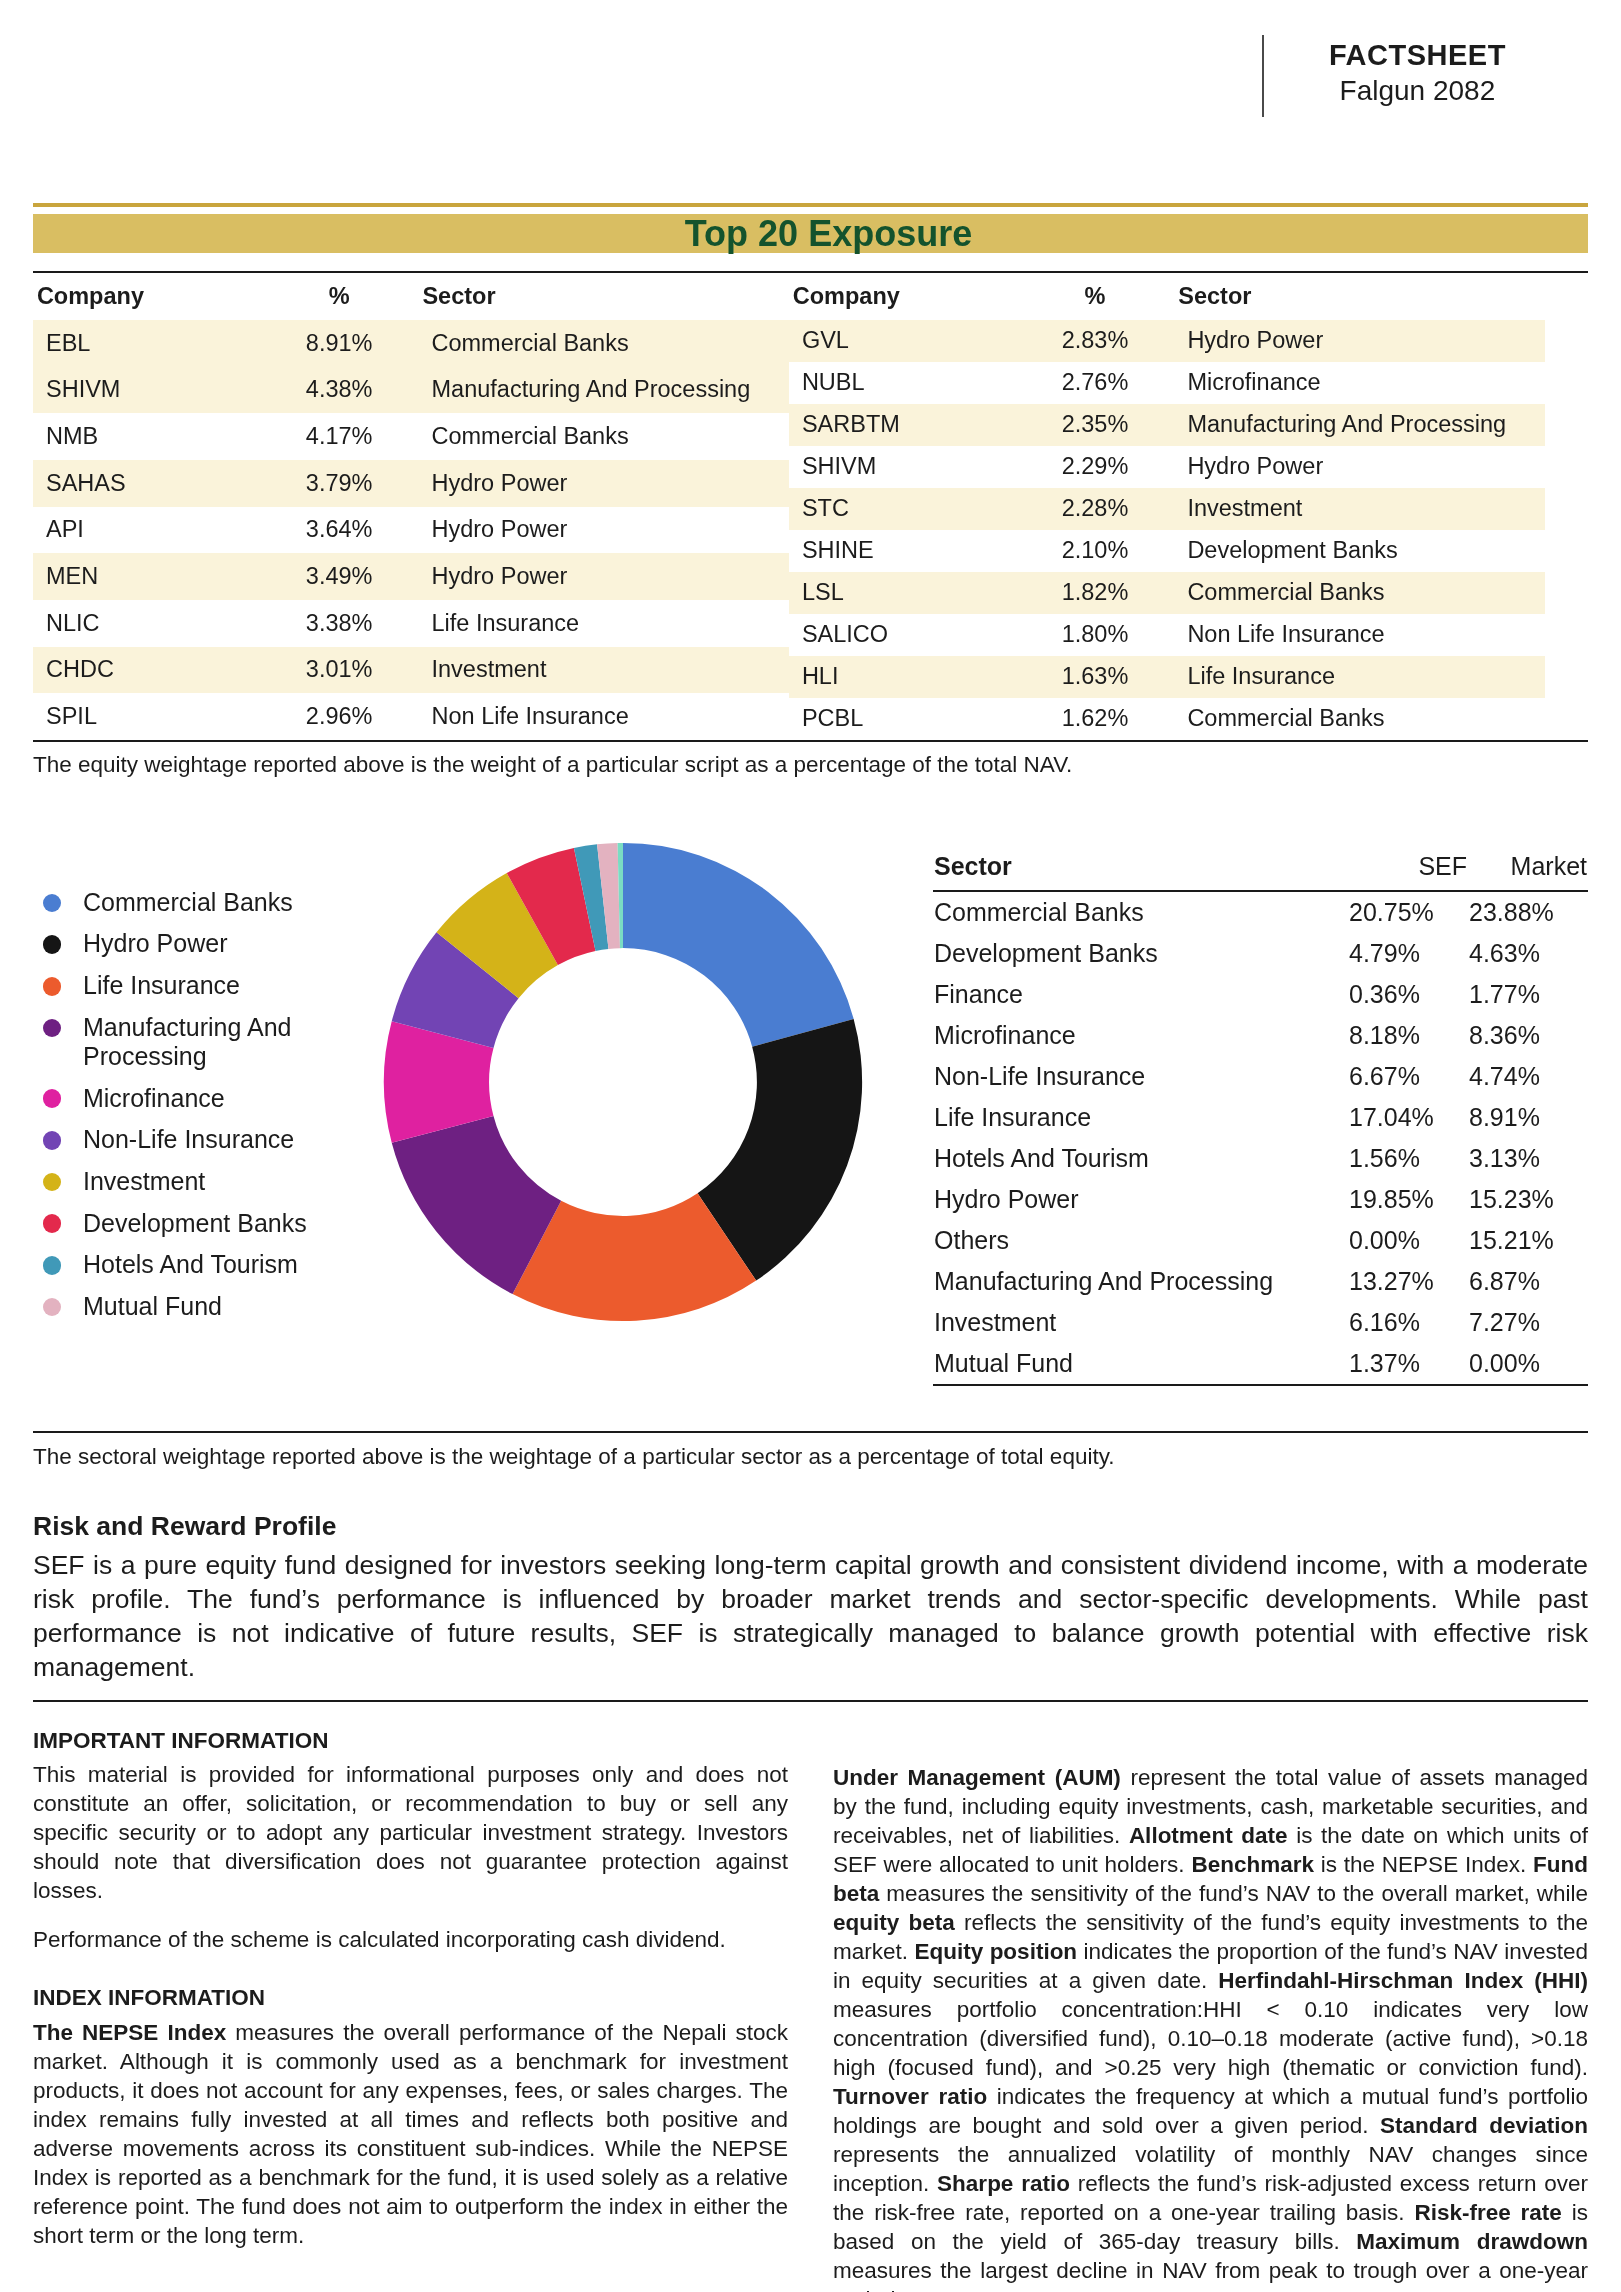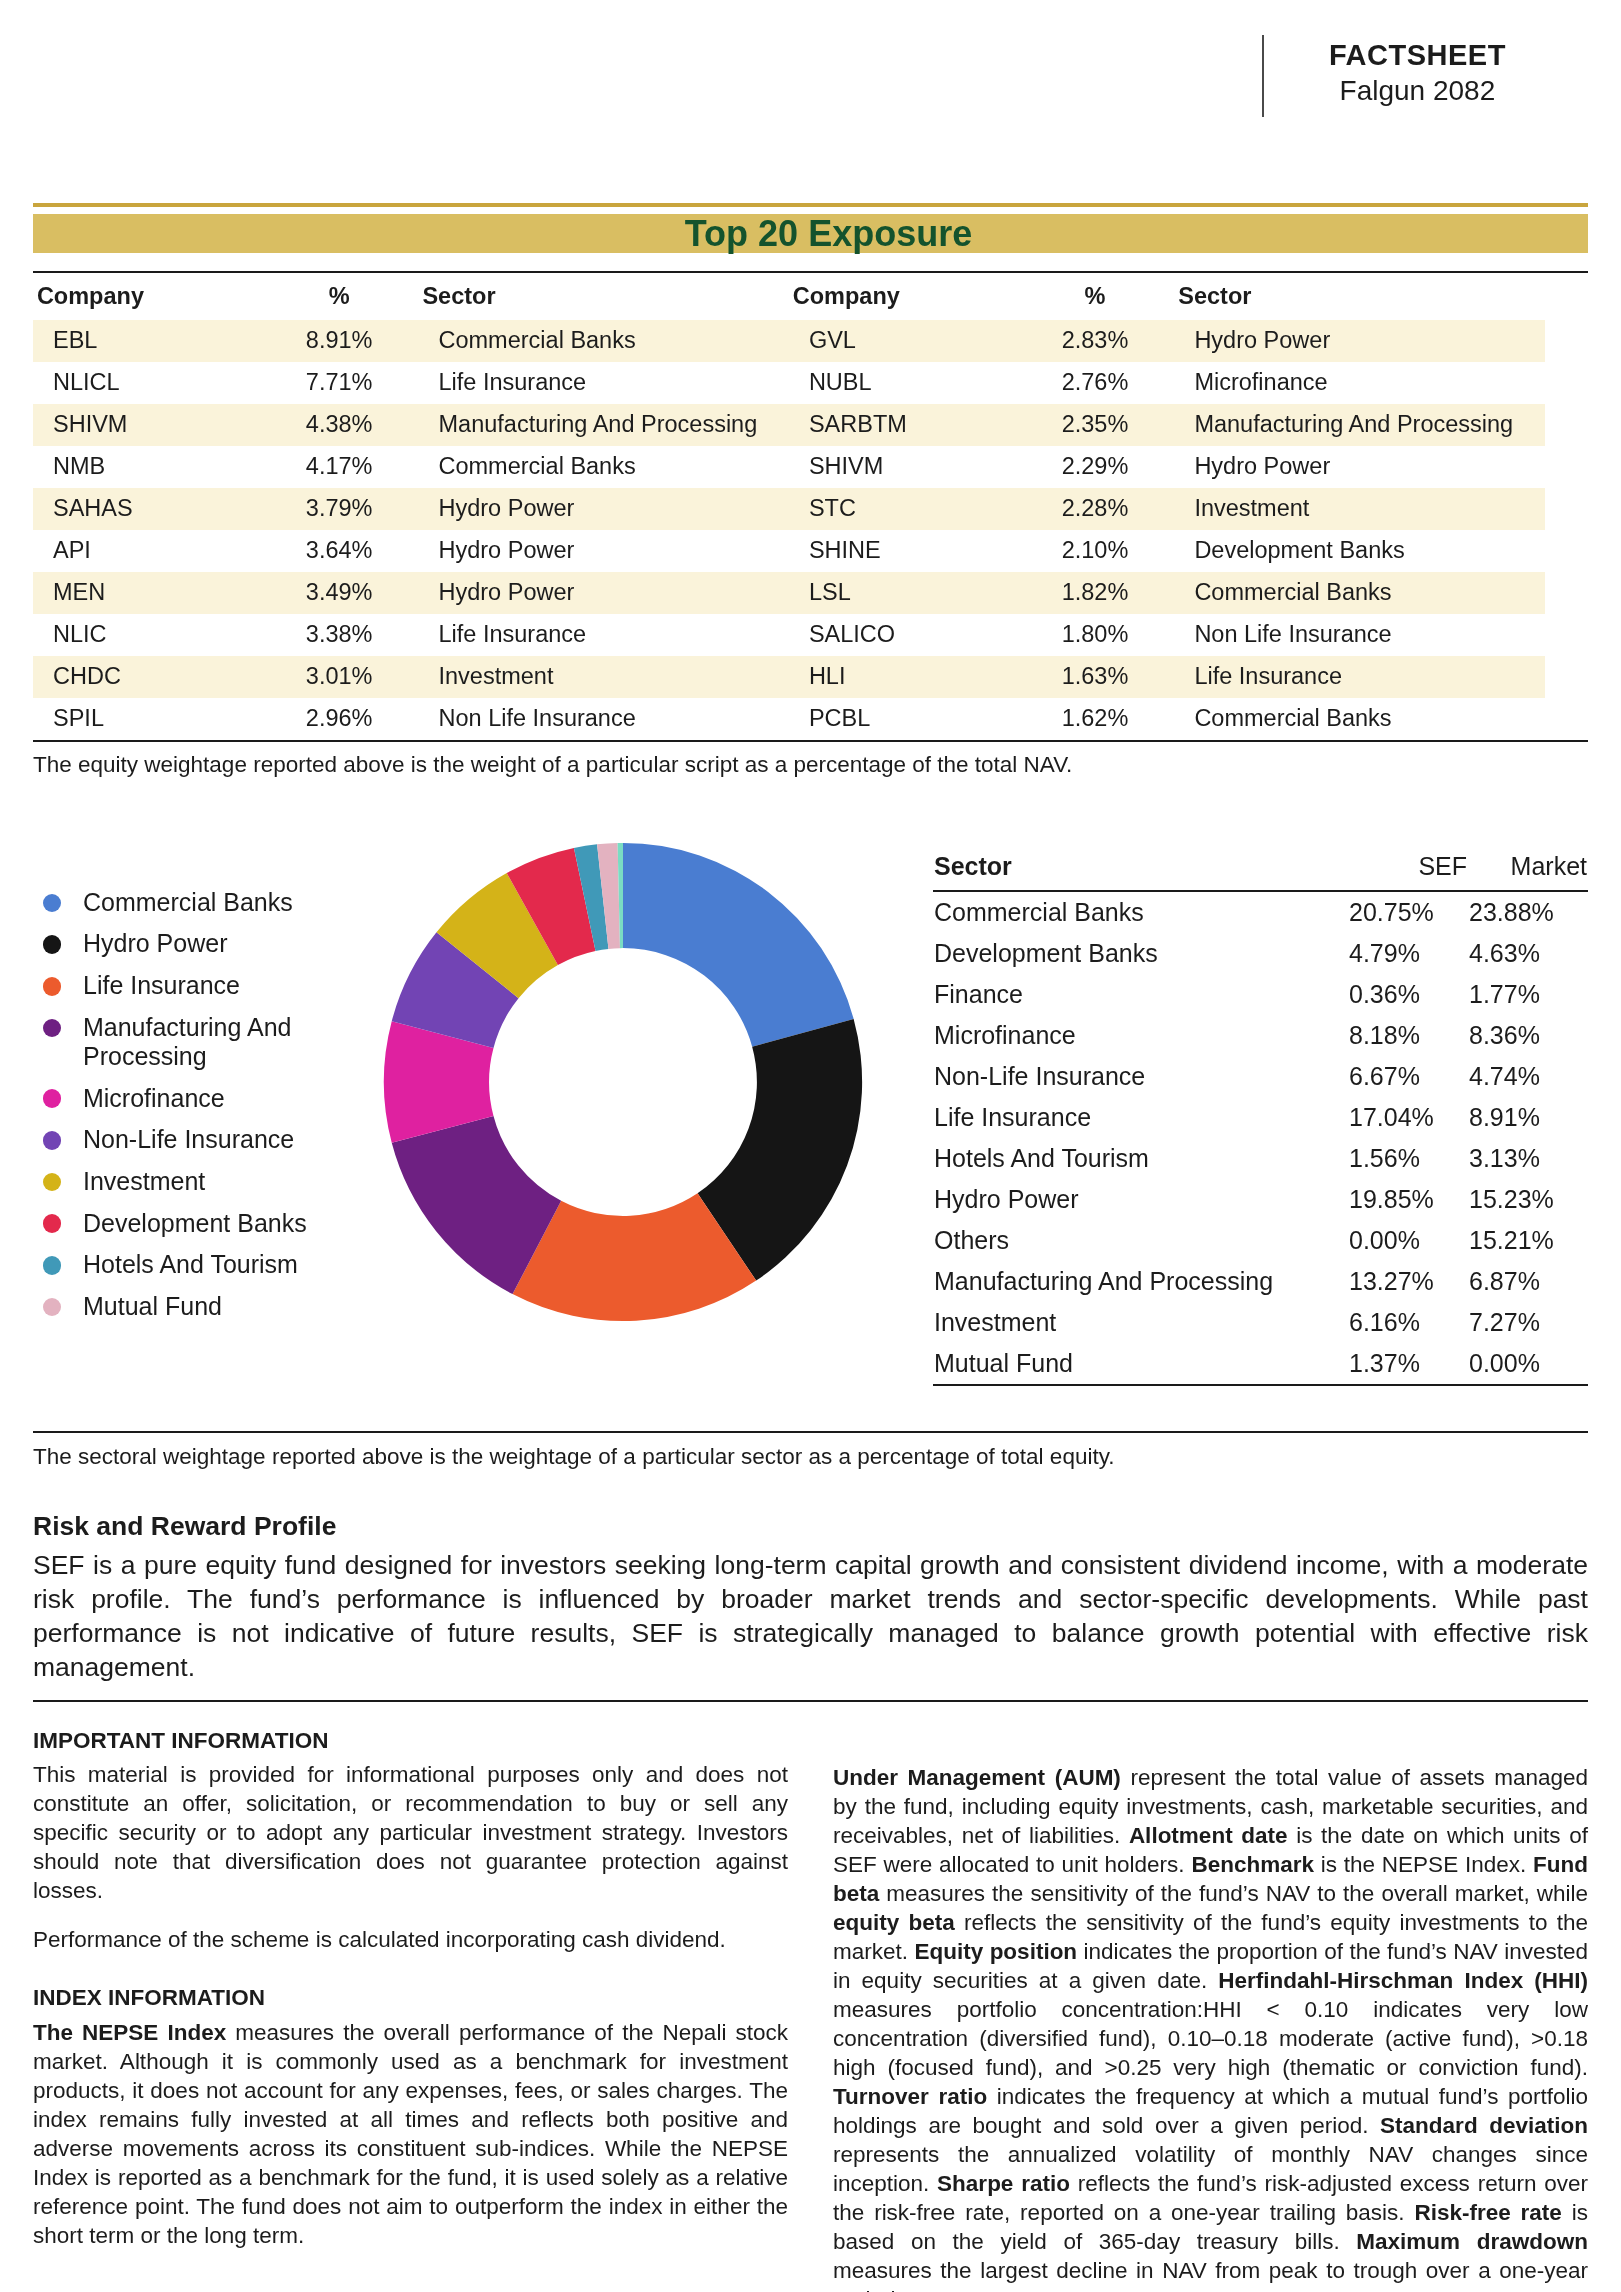--- a/index.html
+++ b/index.html
@@ -14,21 +14,21 @@
   .masthead-title{font-size:29px;font-weight:bold;letter-spacing:0.5px;}
   .masthead-sub{font-size:28px;margin-top:2.9px;}
   
   .gold-rule{margin-top:86px;height:4.9px;background:#c9a53d;}
   .title-band{margin-top:6.9px;height:39px;background:#d9be62;display:flex;align-items:center;justify-content:center;font-size:36px;font-weight:bold;color:#14532d;padding-left:36px;}
   
   .t20-wrap{margin-top:17.6px;border-top:2.9px solid #1a1a1a;border-bottom:2.9px solid #1a1a1a;display:flex;}
   table.t20{width:calc(50% - 21.6px);border-collapse:collapse;font-size:23.5px;}
   .t20 th{font-weight:bold;text-align:left;height:47px;padding:0 3.9px;}
   .t20 th.h1{text-align:center;}
-  .t20 td{height:42px;padding:0 20px;}
+  .t20 td{height:42px;padding:0 13px;}
   .t20 .c0{width:30%;}
   .t20 .c1{width:21%;text-align:center;}
   .t20 tr.alt{background:#faf3da;}
   .note{margin-top:9.8px;font-size:22.5px;}
   
   .chart-sec{margin-top:59px;display:flex;align-items:flex-start;}
   .legend{width:345px;box-sizing:border-box;padding:51px 0 0 9.8px;font-size:25px;}
   .legend-item{display:flex;margin-bottom:12.7px;line-height:29px;}
   .dot{width:18.6px;height:18.6px;border-radius:50%;margin:5.9px 21.6px 0 0;flex:none;}
   .donut-box{width:490px;flex:none;}
@@ -81,25 +81,20 @@
           <th class="c0">Company</th>
           <th class="c1 h1">%</th>
           <th class="c2">Sector</th>
         </tr>
       </thead>
       <tbody id="t20-left-body">
           <tr class="alt">
             <td class="c0">EBL</td>
             <td class="c1">8.91%</td>
             <td class="c2">Commercial Banks</td>
-          </tr>
-          <tr>
-            <td class="c0">NLICL</td>
-            <td class="c1">7.71%</td>
-            <td class="c2">Life Insurance</td>
           </tr>
           <tr class="alt">
             <td class="c0">SHIVM</td>
             <td class="c1">4.38%</td>
             <td class="c2">Manufacturing And Processing</td>
           </tr>
           <tr>
             <td class="c0">NMB</td>
             <td class="c1">4.17%</td>
             <td class="c2">Commercial Banks</td>

